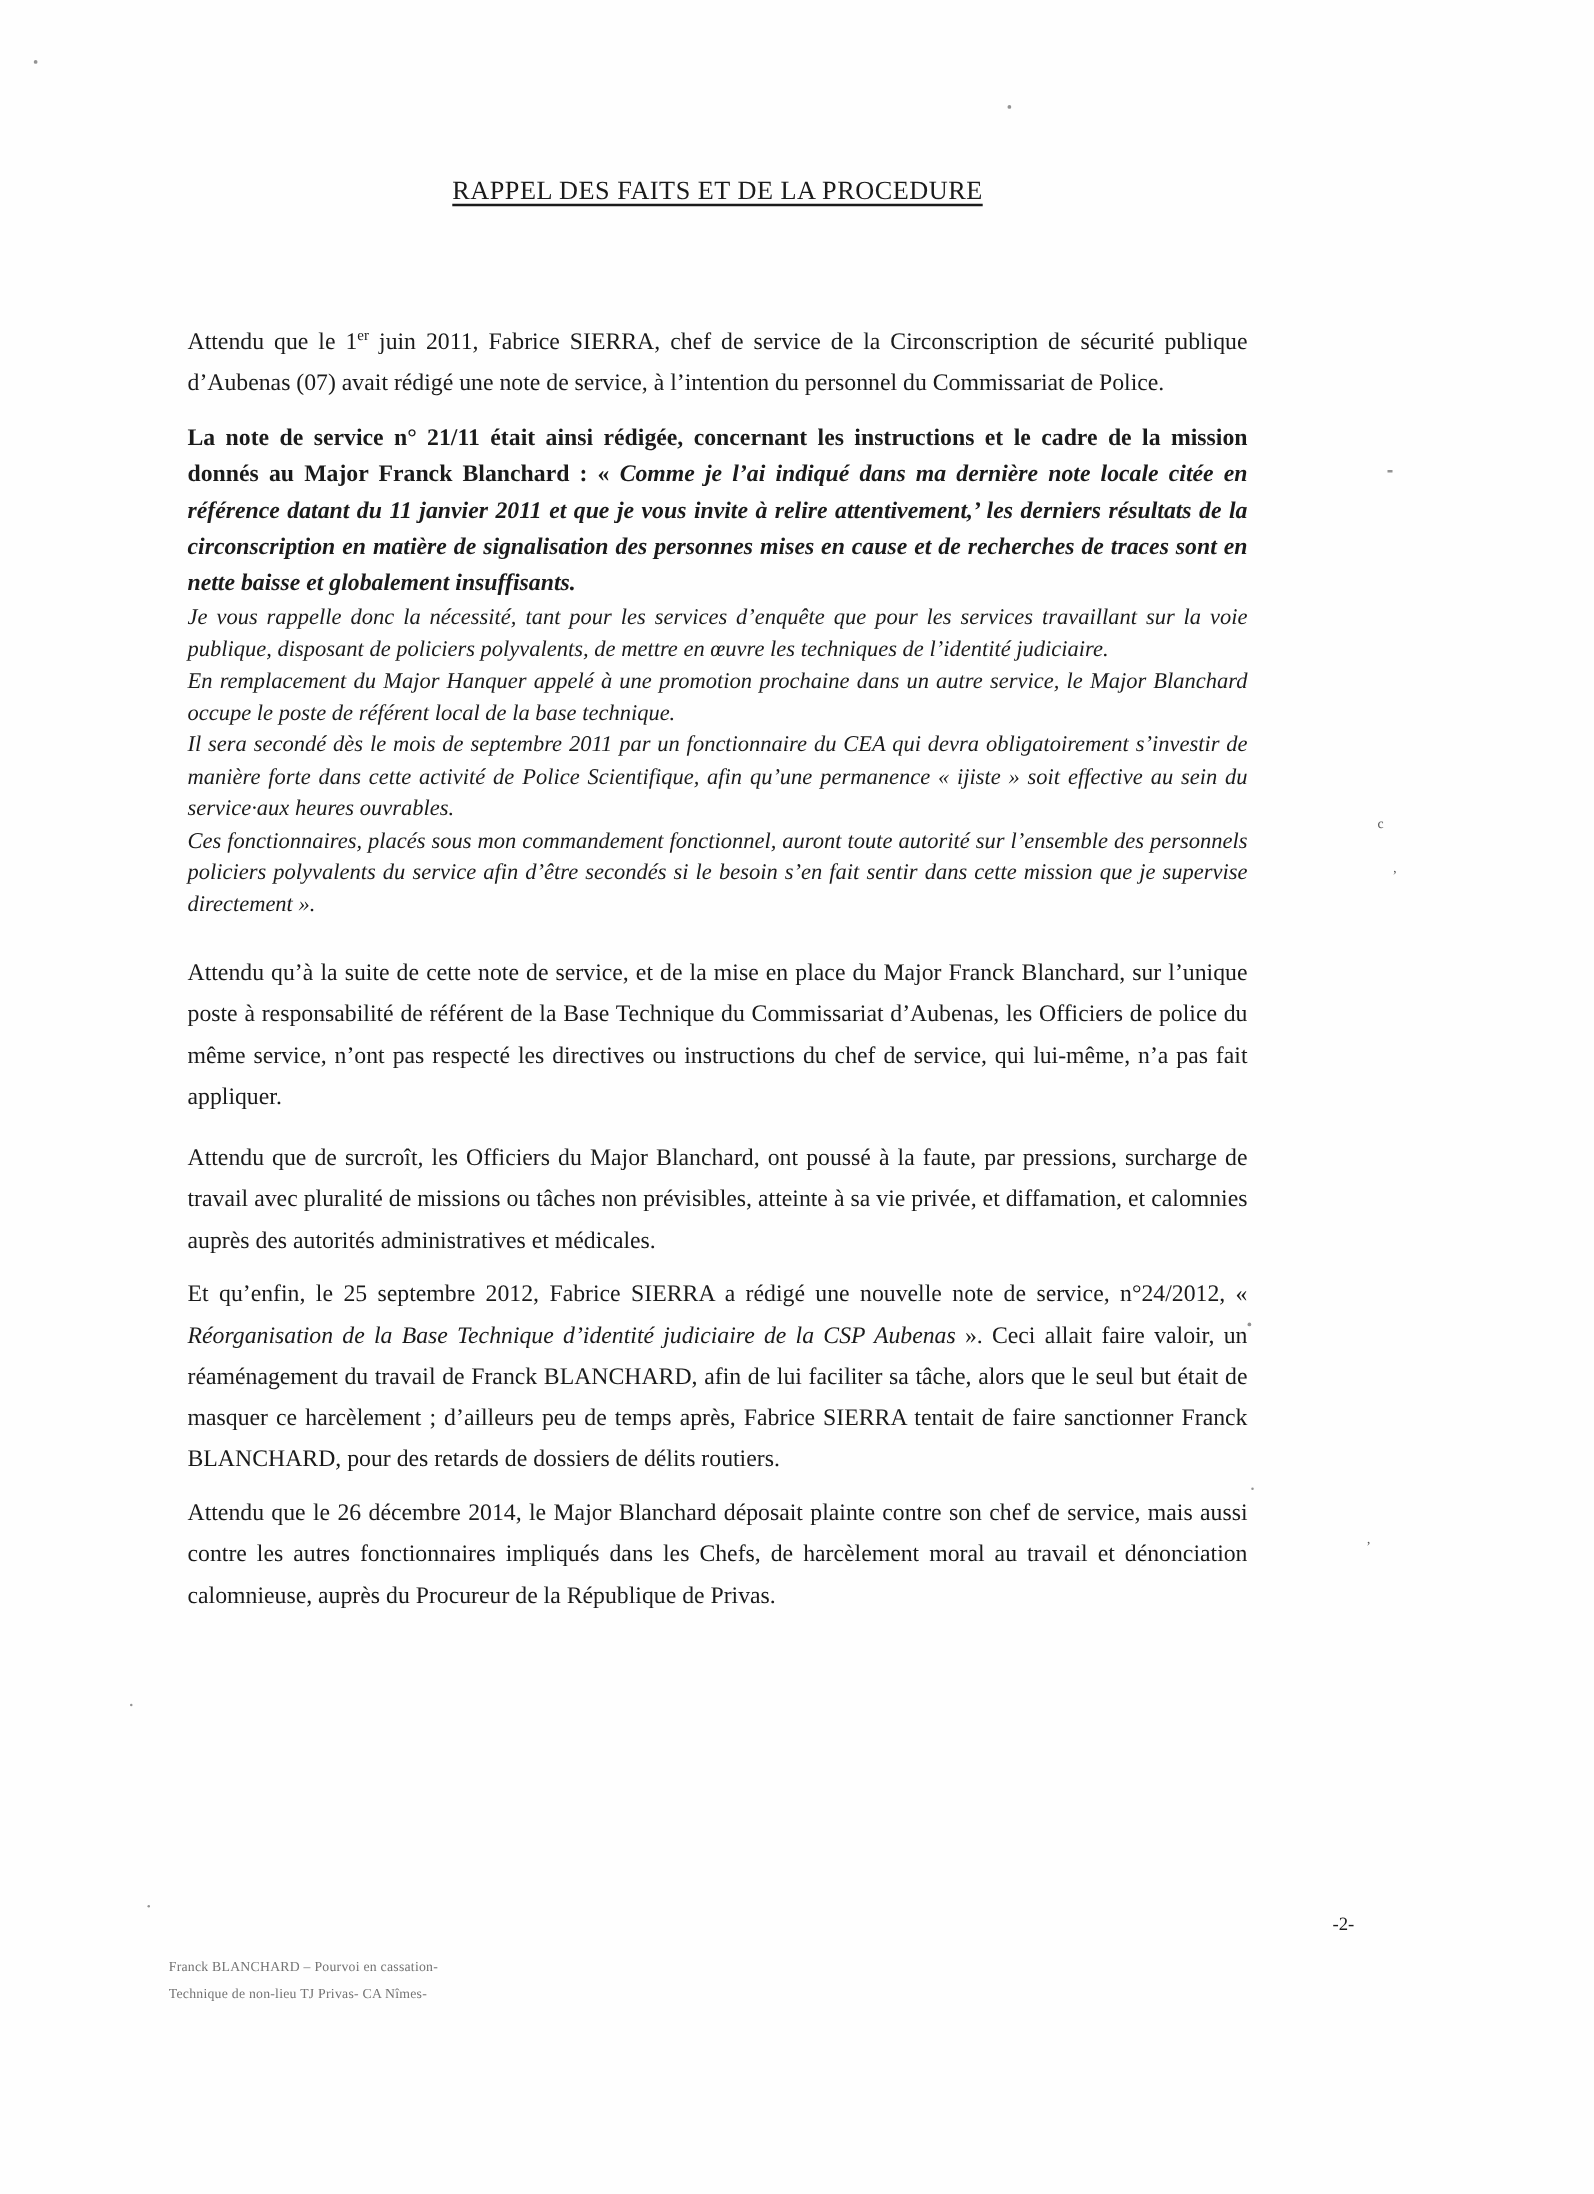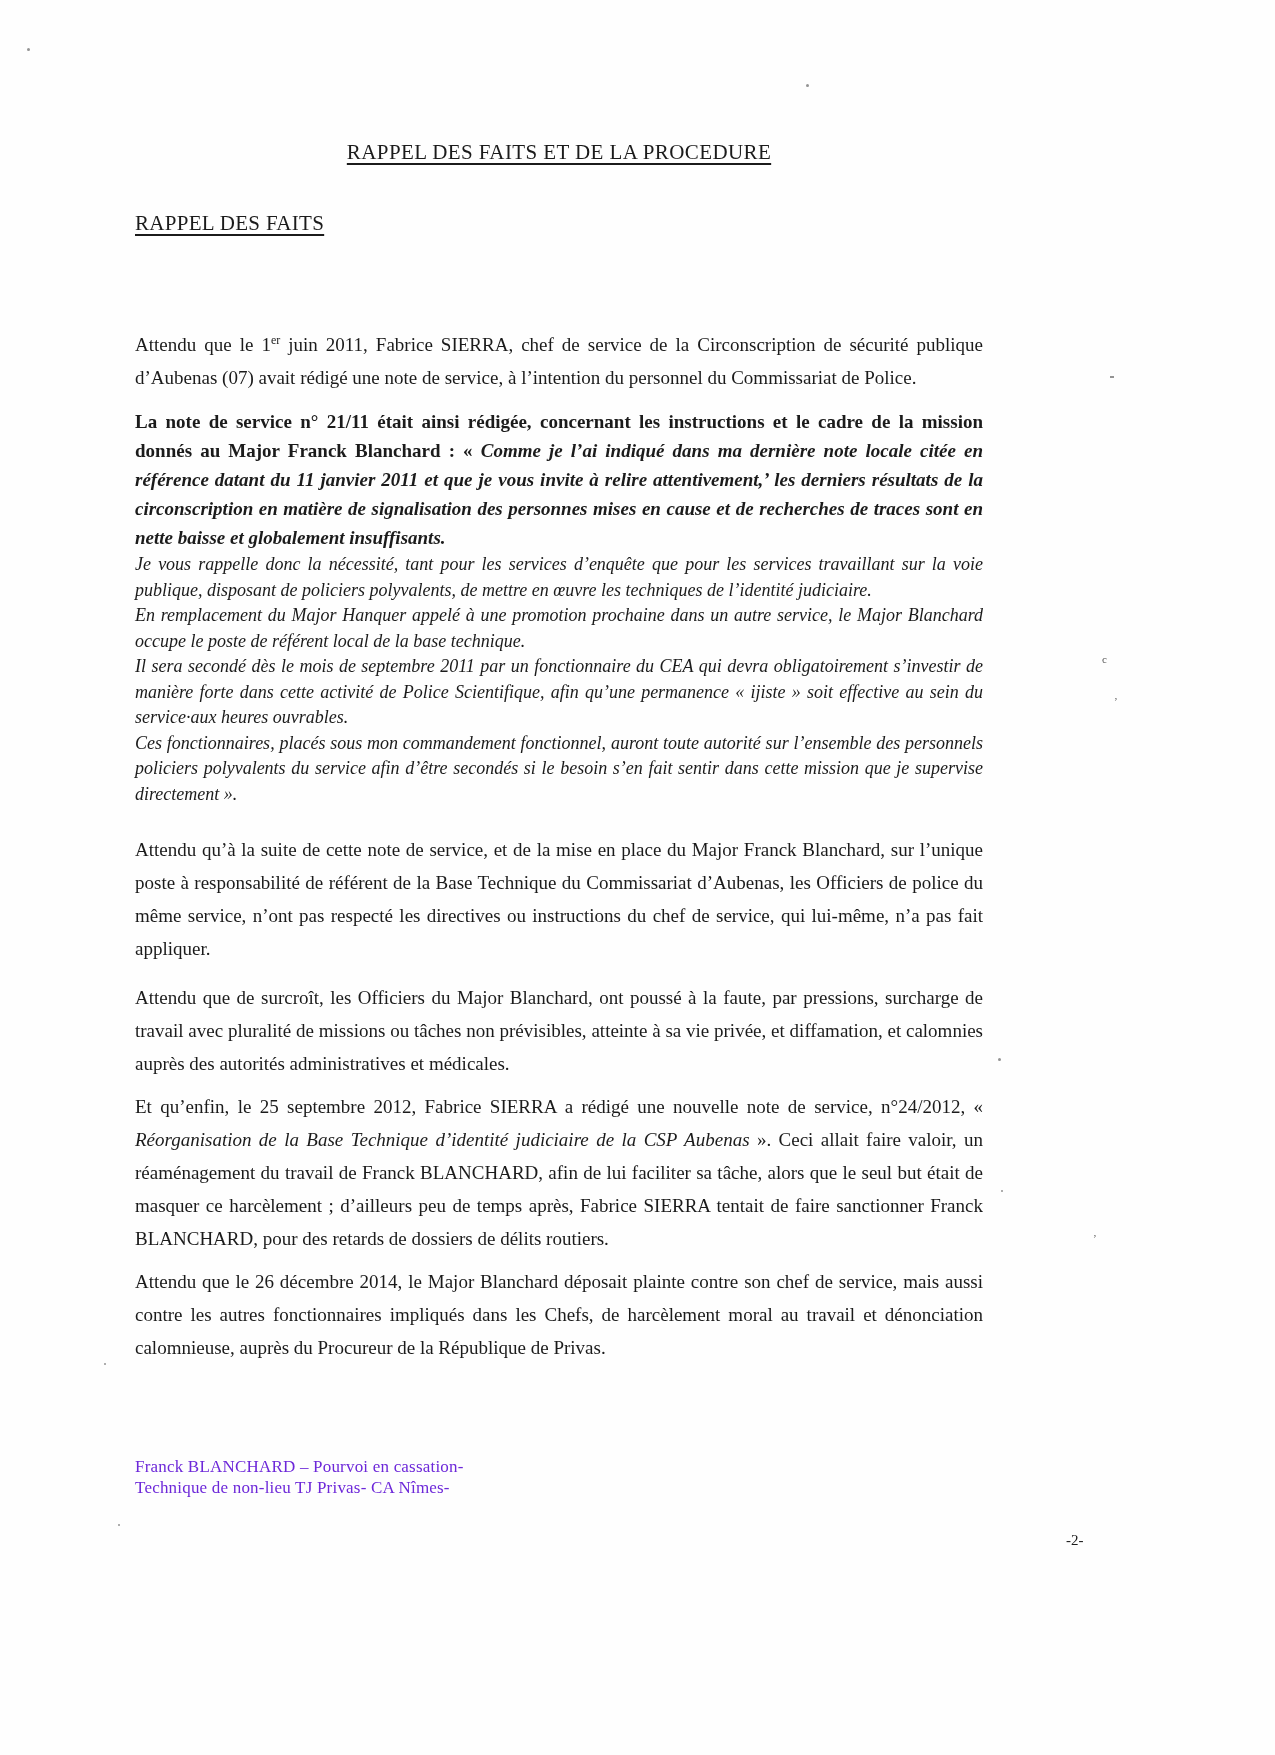--- a/index.html
+++ b/index.html
@@ -11,21 +11,21 @@
     position: relative;
     width: 1275px;
     height: 1755px;
     background: #fefefe;
     color: #1b1b1b;
     font-family: "Liberation Serif", "DejaVu Serif", serif;
     overflow: hidden;
   }
   .content {
     position: absolute;
-    left: 135px;
+    left: 150px;
     top: 140px;
     width: 848px;
   }
   .title {
     margin: 0;
     font-size: 21px;
     font-weight: normal;
     text-align: center;
     text-decoration: underline;
     text-underline-offset: 4px;
@@ -62,24 +62,24 @@
   .q-run { font-style: italic; }
   .sup {
     font-size: 12px;
     vertical-align: super;
     line-height: 0;
     margin-top: 48px;
   }
   .footer {
     position: absolute;
     left: 135px;
-    top: 1456px;
-    font-size: 17px;
+    top: 1564px;
+    font-size: 11px;
     line-height: 21px;
-    color: #6d28d9;
+    color: #737373;
     letter-spacing: 0.2px;
   }
   .pagenum {
     position: absolute;
     left: 1066px;
     top: 1532px;
     font-size: 15px;
     color: #1b1b1b;
   }
   .speckle {
@@ -98,21 +98,20 @@
   }
 </style>
 </head>
 <body>
 
 <div class="page">
   <div class="content">
 
     <h1 class="title">RAPPEL DES FAITS ET DE LA PROCEDURE</h1>
 
-    <h2 class="heading">RAPPEL DES FAITS</h2>
 
     <p class="para p1"><span>Attendu que le 1</span><sup class="sup">er</sup><span> juin 2011, Fabrice SIERRA, chef de service de la Circonscription de sécurité publique d’Aubenas (07) avait rédigé une note de service, à l’intention du personnel du Commissariat de Police.</span></p>
 
     <p class="para p2"><span>La note de service n° 21/11 était ainsi rédigée, concernant les instructions et le cadre de la mission donnés au Major Franck Blanchard : « </span><span class="q-run">Comme je l’ai indiqué dans ma dernière note locale citée en référence datant du 11 janvier 2011 et que je vous invite à relire attentivement,’ les derniers résultats de la circonscription en matière de signalisation des personnes mises en cause et de recherches de traces sont en nette baisse et globalement insuffisants.</span></p>
 
     <p class="quote-line">Je vous rappelle donc la nécessité, tant pour les services d’enquête que pour les services travaillant sur la voie publique, disposant de policiers polyvalents, de mettre en œuvre les techniques de l’identité judiciaire.</p>
     <p class="quote-line">En remplacement du Major Hanquer appelé à une promotion prochaine dans un autre service, le Major Blanchard occupe le poste de référent local de la base technique.</p>
     <p class="quote-line">Il sera secondé dès le mois de septembre 2011 par un fonctionnaire du CEA qui devra obligatoirement s’investir de manière forte dans cette activité de Police Scientifique, afin qu’une permanence « ijiste » soit effective au sein du service·aux heures ouvrables.</p>
     <p class="quote-line">Ces fonctionnaires, placés sous mon commandement fonctionnel, auront toute autorité sur l’ensemble des personnels policiers polyvalents du service afin d’être secondés si le besoin s’en fait sentir dans cette mission que je supervise directement ».</p>
 

